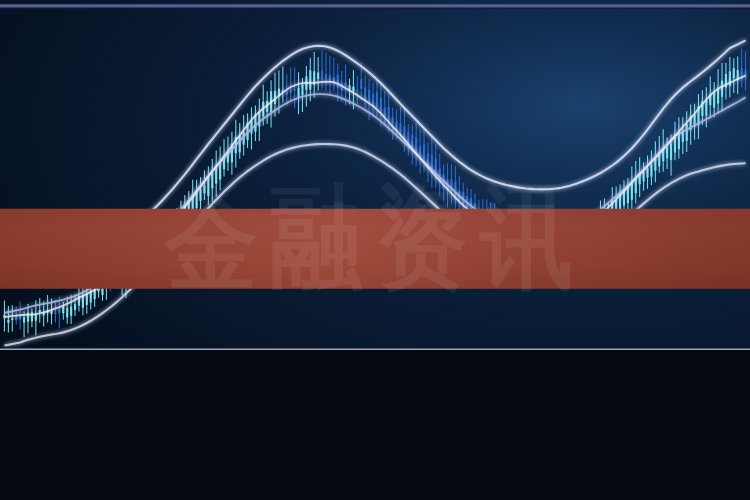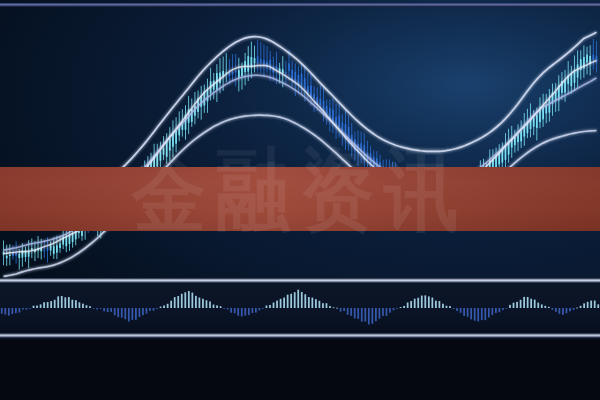--- a/index.html
+++ b/index.html
@@ -1,17 +1,17 @@
 <!DOCTYPE html>
 <html><head>
 <meta charset="utf-8">
 <style>
   html,body{margin:0;padding:0;background:#06080f;}
   #root{
-    position:relative;width:600px;height:340px;overflow:hidden;
+    position:relative;width:600px;height:280px;overflow:hidden;
     font-family:"Liberation Sans","DejaVu Sans",sans-serif;
     background:#050a14;
   }
   
   .panel{position:absolute;left:0;width:600px;overflow:hidden;}
   #price-panel{
     top:0;height:280px;
     background:
       radial-gradient(120% 140% at 78% 35%, #123157 0%, #0a1c36 42%, #05101f 72%, #03070f 100%);
   }

